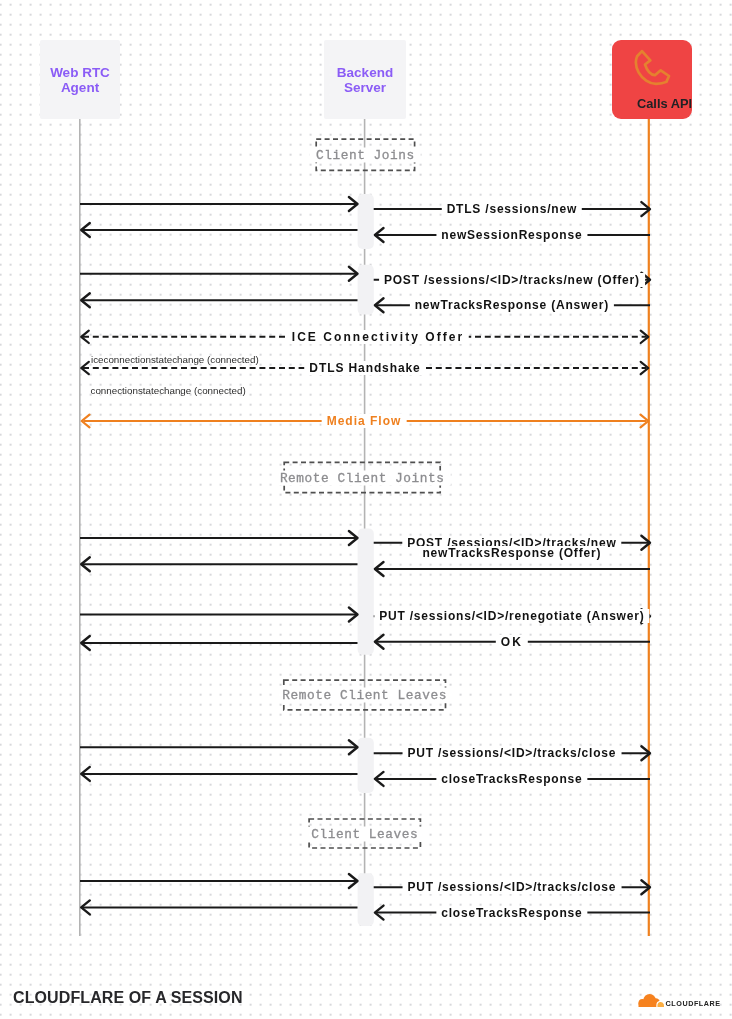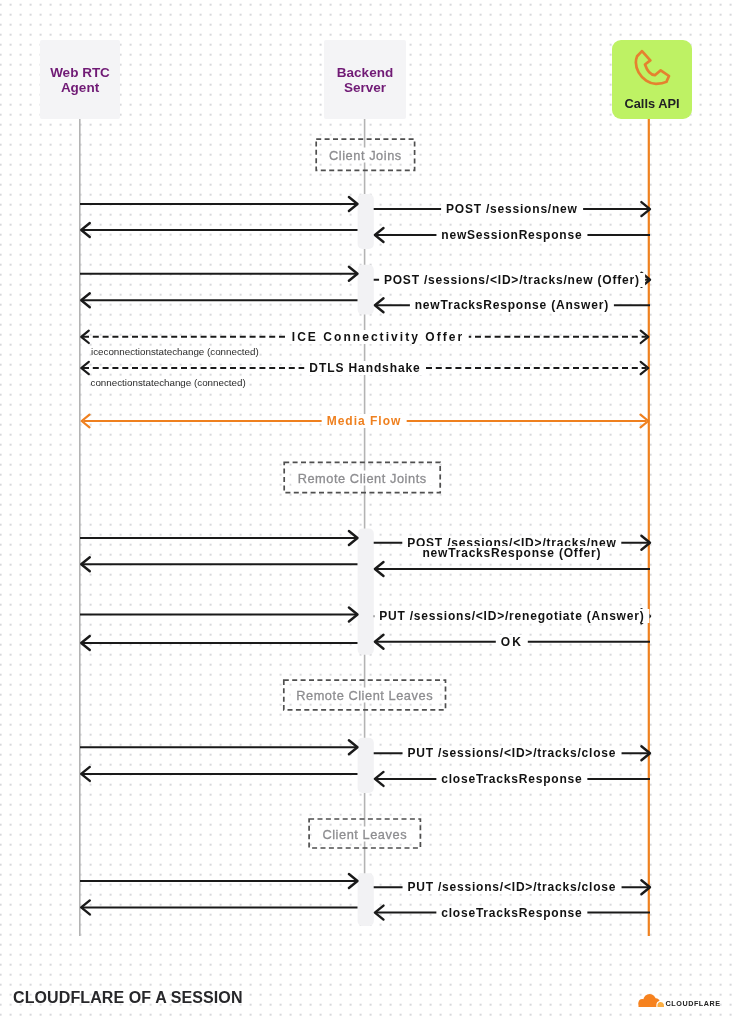--- a/index.html
+++ b/index.html
@@ -9,41 +9,41 @@
     font-family:"Liberation Sans", sans-serif;
     background-color:#ffffff;
     background-image:radial-gradient(circle, #cfcfd4 0.68px, rgba(255,255,255,0) 0.82px);
     background-size:10px 10px;
     background-position:5.6px -0.3px;
   }
   svg.main { position:absolute; left:0; top:0; }
   .hbox {
     position:absolute; background:#f4f4f6; border-radius:2px;
     display:flex; align-items:center; justify-content:center; text-align:center;
-    font-weight:bold; font-size:13.5px; line-height:15px; color:#701a75;
+    font-weight:bold; font-size:13.5px; line-height:15px; color:#8b5cf6;
   }
   .cbox {
     position:absolute; left:612px; top:39.8px; width:80px; height:79.7px;
-    background:#bef264; border-radius:9px; text-align:center;
+    background:#ef4444; border-radius:9px; text-align:right;
     font-weight:bold; font-size:12.8px; color:#202124;
   }
   .phone { position:absolute; left:22px; top:9.3px; }
   .cbox span { position:absolute; left:0; right:0; top:56px; }
   .lbl {
     position:absolute; transform:translate(-50%,-50%); white-space:nowrap;
     background:#fff; padding:0 5px; font-weight:bold; font-size:12px;
     letter-spacing:0.8px; color:#121212; line-height:14px;
   }
   .olbl { color:#ef801f;text-align:center; }
   .dlbl {
     position:absolute; transform:translate(-50%,-50%); white-space:nowrap;
     background:#fff; padding:0 6px; font-weight:normal; font-size:12.8px;
-    letter-spacing:0.55px; color:#8d8d90; -webkit-text-stroke:0.3px #8d8d90;
+    letter-spacing:0.55px; color:#8d8d90;font-family:Liberation Mono, monospace; -webkit-text-stroke:0.3px #8d8d90;
   }
-  .stext { position:absolute; font-size:9.8px; color:#2b2b2b; white-space:nowrap; }
+  .stext { position:absolute; font-size:9.8px; color:#2b2b2b; white-space:nowrap;margin-top:8px; }
   .title {
     position:absolute; left:13px; top:989px; font-weight:bold; font-size:16px;
     letter-spacing:0.1px; color:#27272a;
   }
   .cflogo { position:absolute; left:636px; top:988px; }
 </style>
 </head>
 <body>
 <svg class="main" width="732" height="1019" viewBox="0 0 732 1019">
 <line x1="79.8" y1="119" x2="79.8" y2="936" stroke="#b3b3b3" stroke-width="1.6"></line>
@@ -119,21 +119,21 @@
 <div class="hbox" style="left:40px;top:39.8px;width:80px;height:79.7px">Web&nbsp;RTC<br>Agent</div>
 <div class="hbox" style="left:324px;top:39.8px;width:82px;height:79.7px">Backend<br>Server</div>
 <div class="cbox">
     <svg class="phone" width="37" height="37" viewBox="0 0 37 37">
       <g transform="translate(0.5,0.5)">
         <path d="M 10.5,15.0 L 15.8,10.9 L 7.5,1.6 L 2.6,6.8 C 0.8,11.2 1.1,17.3 4.1,22.9 C 7.7,29.4 15.0,34.5 21.6,34.4 C 25.4,34.3 29.8,33.4 31.9,32.4 L 34.5,26.5 L 26.2,20.8 L 20.4,25.7 C 16.8,25.4 12.8,21.9 10.5,15.0 Z" fill="none" stroke="#e5812f" stroke-width="2.7" stroke-linejoin="round"></path>
       </g>
     </svg>
     <span>Calls API</span>
   </div>
-<div class="lbl" style="left:511.85px;top:209.1px">POST /sessions/new</div>
+<div class="lbl" style="left:511.85px;top:209.1px">DTLS /sessions/new</div>
 <div class="lbl" style="left:511.85px;top:235.0px">newSessionResponse</div>
 <div class="lbl" style="left:511.85px;top:279.8px">POST /sessions/&lt;ID&gt;/tracks/new (Offer)</div>
 <div class="lbl" style="left:511.85px;top:305.3px">newTracksResponse (Answer)</div>
 <div class="lbl" style="left:511.85px;top:542.8px">POST /sessions/&lt;ID&gt;/tracks/new</div>
 <div class="lbl" style="left:511.85px;top:553px">newTracksResponse (Offer)</div>
 <div class="lbl" style="left:511.85px;top:616.3px">PUT /sessions/&lt;ID&gt;/renegotiate (Answer)</div>
 <div class="lbl" style="left:511.85px;top:641.8px"><span style="letter-spacing:2.2px">OK</span></div>
 <div class="lbl" style="left:511.85px;top:753.3px">PUT /sessions/&lt;ID&gt;/tracks/close</div>
 <div class="lbl" style="left:511.85px;top:778.9px">closeTracksResponse</div>
 <div class="lbl" style="left:511.85px;top:887.3px">PUT /sessions/&lt;ID&gt;/tracks/close</div>

